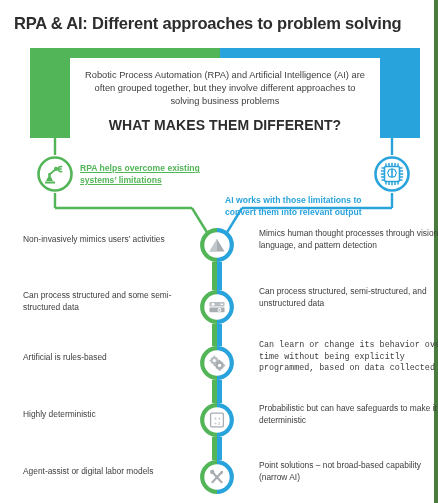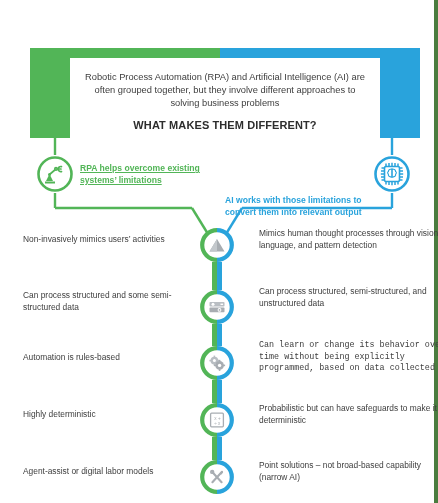--- a/index.html
+++ b/index.html
@@ -33,21 +33,21 @@
   .band-card{
     position:absolute;left:40px;top:10px;width:310px;height:86px;
     background:#ffffff;
     display:flex;flex-direction:column;align-items:center;justify-content:center;
   }
   .band-para{
     font-size:9.3px;line-height:13.2px;text-align:center;color:#3d3d3d;
     width:290px;
   }
   .band-q{
-    margin-top:9px;font-size:11px;font-weight:bold;color:#2d2d2d;text-align:center;
+    margin-top:9px;font-size:14px;font-weight:bold;color:#2d2d2d;text-align:center;
     letter-spacing:0.1px;
   }
 
   
   .role{position:absolute;}
   .role-icon{
     position:absolute;width:38px;height:38px;border-radius:50%;
     box-sizing:border-box;background:#fff;
   }
   .role-icon svg{display:block;}
@@ -77,20 +77,21 @@
     display:flex;align-items:center;justify-content:center;
   }
 </style>
 </head>
 <body>
 
 <div id="root">
 
   <div class="page-edge"></div>
 
+  <div class="title">RPA &amp; AI: Different approaches to problem solving</div>
 
   <div class="band">
     <div class="band-green"></div>
     <div class="band-blue"></div>
     <div class="band-card">
       <div class="band-para">Robotic Process Automation (RPA) and Artificial Intelligence (AI) are often grouped together, but they involve different approaches to solving business problems</div>
       <div class="band-q">WHAT MAKES THEM DIFFERENT?</div>
     </div>
   </div>
 
@@ -212,21 +213,21 @@
           <circle cx="12.5" cy="12.9" r="1.9" fill="#ffffff"></circle>
           <circle cx="12.5" cy="12.9" r="0.9" fill="#a8adb2"></circle>
           <rect x="13.5" y="6.6" width="2.6" height="1.4" fill="#ffffff"></rect>
         </svg>
       </div>
     </div>
     <div class="row-right" style="top:-4px;">Can process structured, semi-structured, and unstructured data</div>
   </div>
 
   <div class="row" style="top:346px;">
-    <div class="row-left" style="top:6px;">Automation is rules-based</div>
+    <div class="row-left" style="top:6px;">Artificial is rules-based</div>
     <div class="node" style="top:0;">
       <svg class="ring" viewBox="0 0 34 34">
         <path d="M17 2.2 A14.8 14.8 0 0 0 17 31.8" fill="none" stroke="#52b557" stroke-width="4.2"></path>
         <path d="M17 2.2 A14.8 14.8 0 0 1 17 31.8" fill="none" stroke="#29a3dc" stroke-width="4.2"></path>
         <circle cx="17" cy="17" r="11.5" fill="#ffffff"></circle>
       </svg>
       <div class="glyph">
         <svg width="20" height="20" viewBox="0 0 20 20">
           <g fill="#b9bec3">
             <circle cx="7.4" cy="7.6" r="3.9"></circle>

